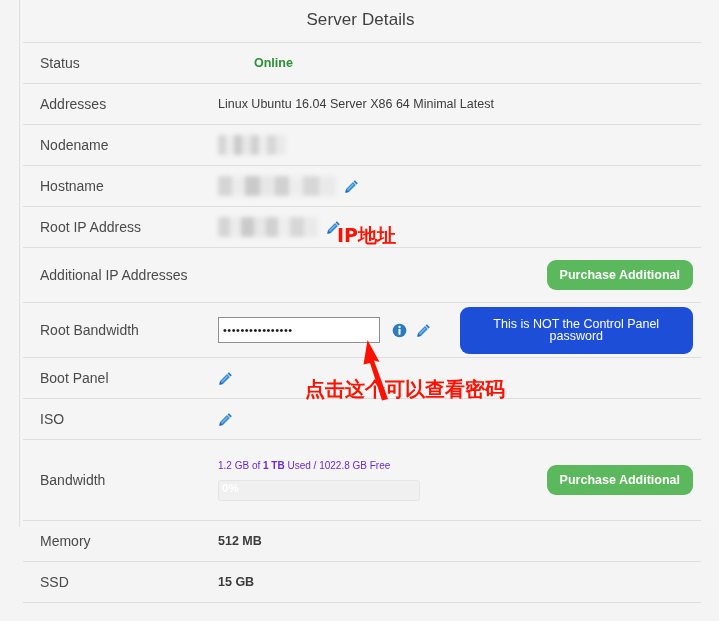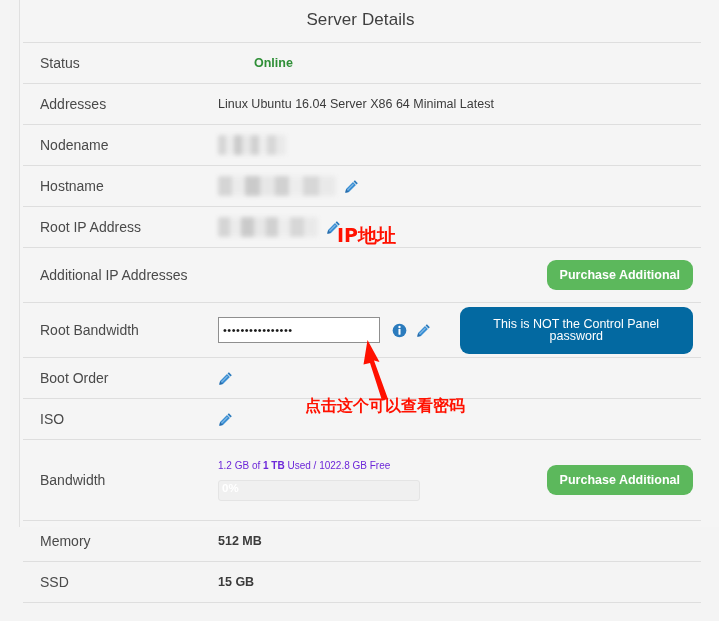--- a/index.html
+++ b/index.html
@@ -141,21 +141,21 @@
     border-radius: 9px;
     color: #ffffff;
     font-size: 12.5px;
     font-weight: bold;
     padding: 9px 13px;
     cursor: pointer;
     font-family: Liberation Sans, sans-serif;
     line-height: 1;
   }
   .btn-green { background: #5cb85c; }
-  .btn-red   { background: #0369a1; font-weight: normal; padding: 11px 13px; }
+  .btn-red   { background: #1d4ed8; font-weight: normal; padding: 11px 13px; }
 
   
   .bw-text { font-size: 10px; color: #6d28d9; }
   .progress {
     width: 200px;
     height: 19px;
     background: #f0f0f0;
     border: 1px solid #e4e4e4;
     border-radius: 3px;
     margin-top: 9px;
@@ -174,21 +174,21 @@
   
   .anno {
     position: absolute;
     color: #ff1100;
     font-family: "DejaVu Sans", sans-serif;
     font-weight: bold;
     white-space: nowrap;
     pointer-events: none;
   }
   #anno-ip     { left: 337px; top: 223px; font-size: 19px; }
-  #anno-click  { left: 305px; top: 396px; font-size: 16px; }
+  #anno-click  { left: 305px; top: 376px; font-size: 20px; }
   #anno-arrow  { position: absolute; left: 348px; top: 338px; pointer-events: none; }
 </style>
 </head>
 <body>
 
 <div id="panel">
 
   <div id="panel-title">Server Details</div>
 
   <table class="tbl">
@@ -270,21 +270,21 @@
               <path d="M3.2 11.6l6.5-6.5.7.7-6.5 6.5z" fill="#ffffff" opacity=".45"></path>
             </svg>
           </span>
         </td>
         <td class="act">
           <button class="btn btn-red">This is NOT the Control Panel password</button>
         </td>
       </tr>
 
       <tr class="r40">
-        <td class="k">Boot Order</td>
+        <td class="k">Boot Panel</td>
         <td class="v" colspan="2">
           <span class="pencil" style="margin-left:0">
             <svg viewBox="0 0 16 16" width="15" height="15">
               <path d="M11.6 1.3l3.1 3.1-1.4 1.4-3.1-3.1z" fill="#2b7bbd"></path>
               <path d="M2.2 10.7l7.4-7.4 3.1 3.1-7.4 7.4-3.9.8z" fill="#3a8fd4"></path>
               <path d="M1.4 14.6l.8-3.9 3.1 3.1z" fill="#2b6ca8"></path>
               <path d="M3.2 11.6l6.5-6.5.7.7-6.5 6.5z" fill="#ffffff" opacity=".45"></path>
             </svg>
           </span>
         </td>

